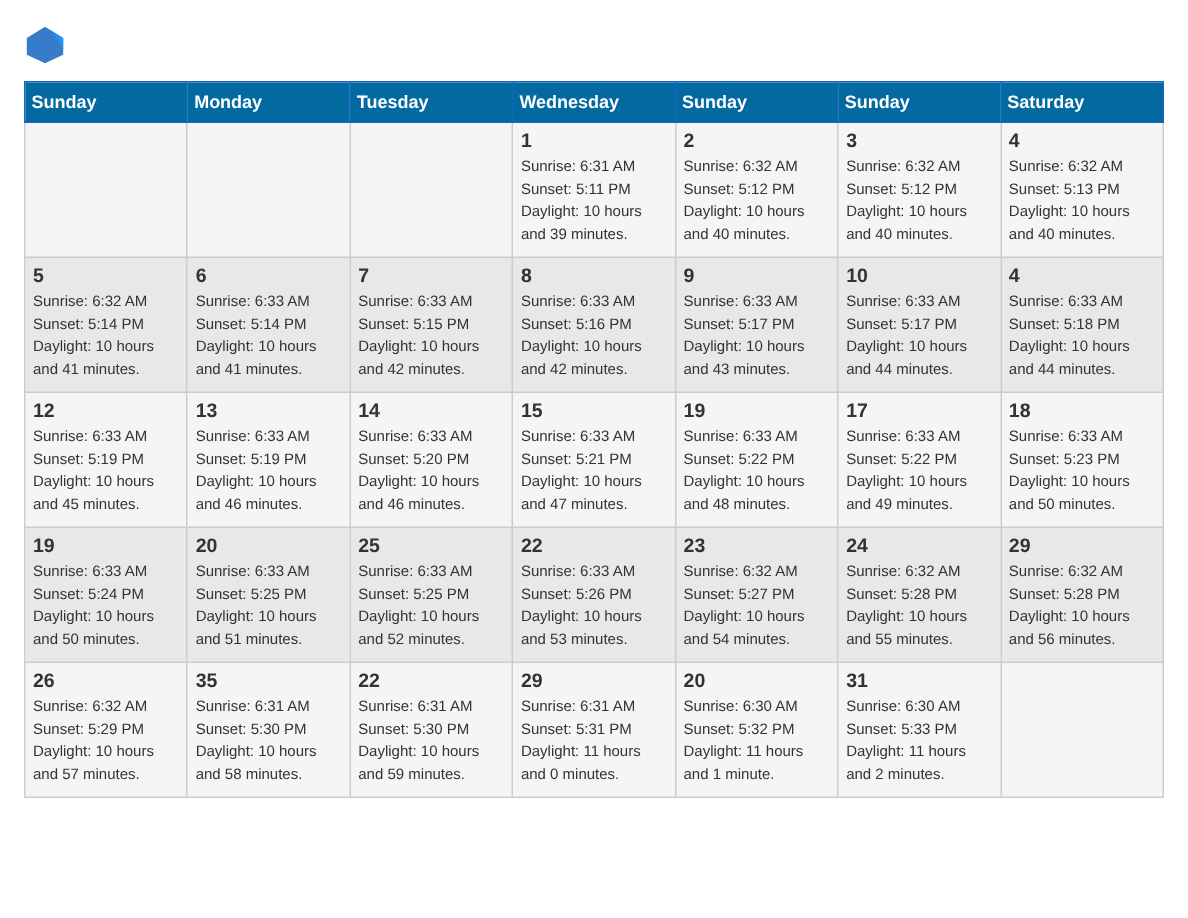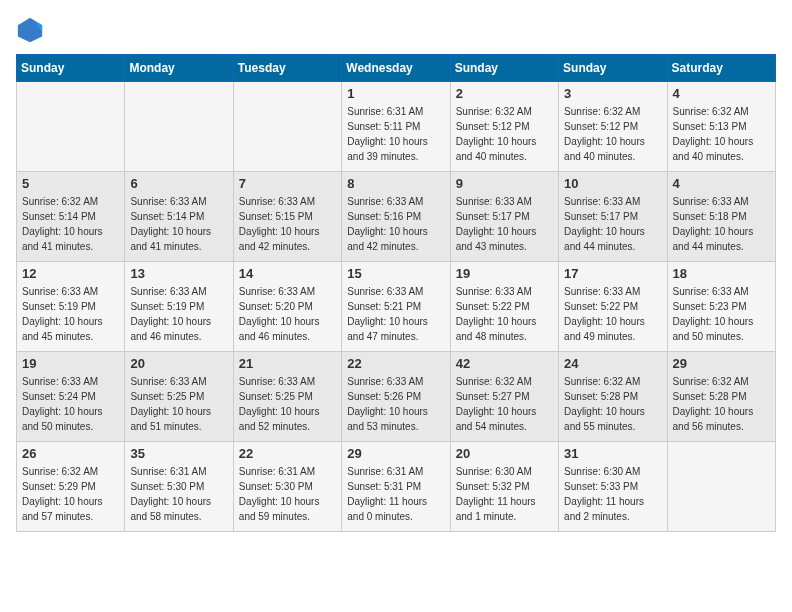--- a/index.html
+++ b/index.html
@@ -285,37 +285,37 @@
         </td>
         <td>
           <span class="day-number">20</span>
           <div class="day-info">
             Sunrise: 6:33 AM<br>
             Sunset: 5:25 PM<br>
             Daylight: 10 hours and 51 minutes.
           </div>
         </td>
         <td>
-          <span class="day-number">21</span>
+          <span class="day-number">25</span>
           <div class="day-info">
             Sunrise: 6:33 AM<br>
             Sunset: 5:25 PM<br>
             Daylight: 10 hours and 52 minutes.
           </div>
         </td>
         <td>
           <span class="day-number">22</span>
           <div class="day-info">
             Sunrise: 6:33 AM<br>
             Sunset: 5:26 PM<br>
             Daylight: 10 hours and 53 minutes.
           </div>
         </td>
         <td>
-          <span class="day-number">42</span>
+          <span class="day-number">23</span>
           <div class="day-info">
             Sunrise: 6:32 AM<br>
             Sunset: 5:27 PM<br>
             Daylight: 10 hours and 54 minutes.
           </div>
         </td>
         <td>
           <span class="day-number">24</span>
           <div class="day-info">
             Sunrise: 6:32 AM<br>

